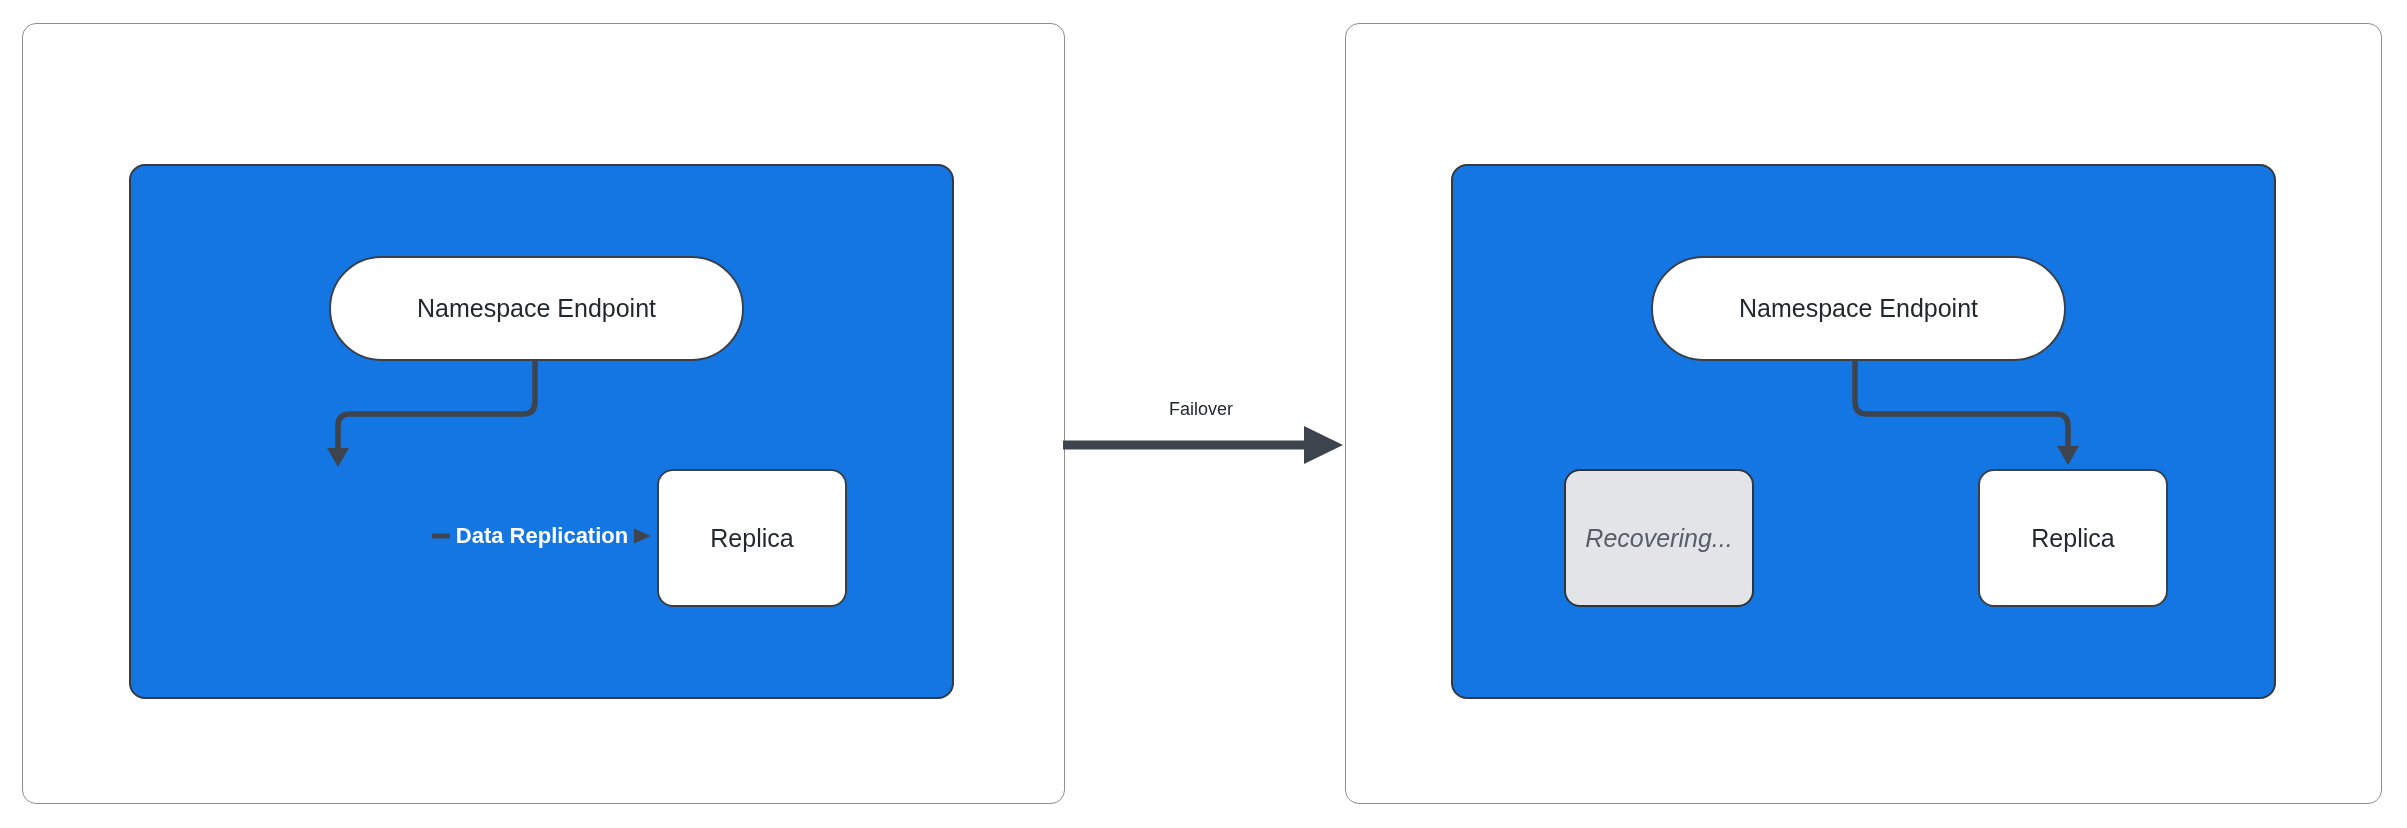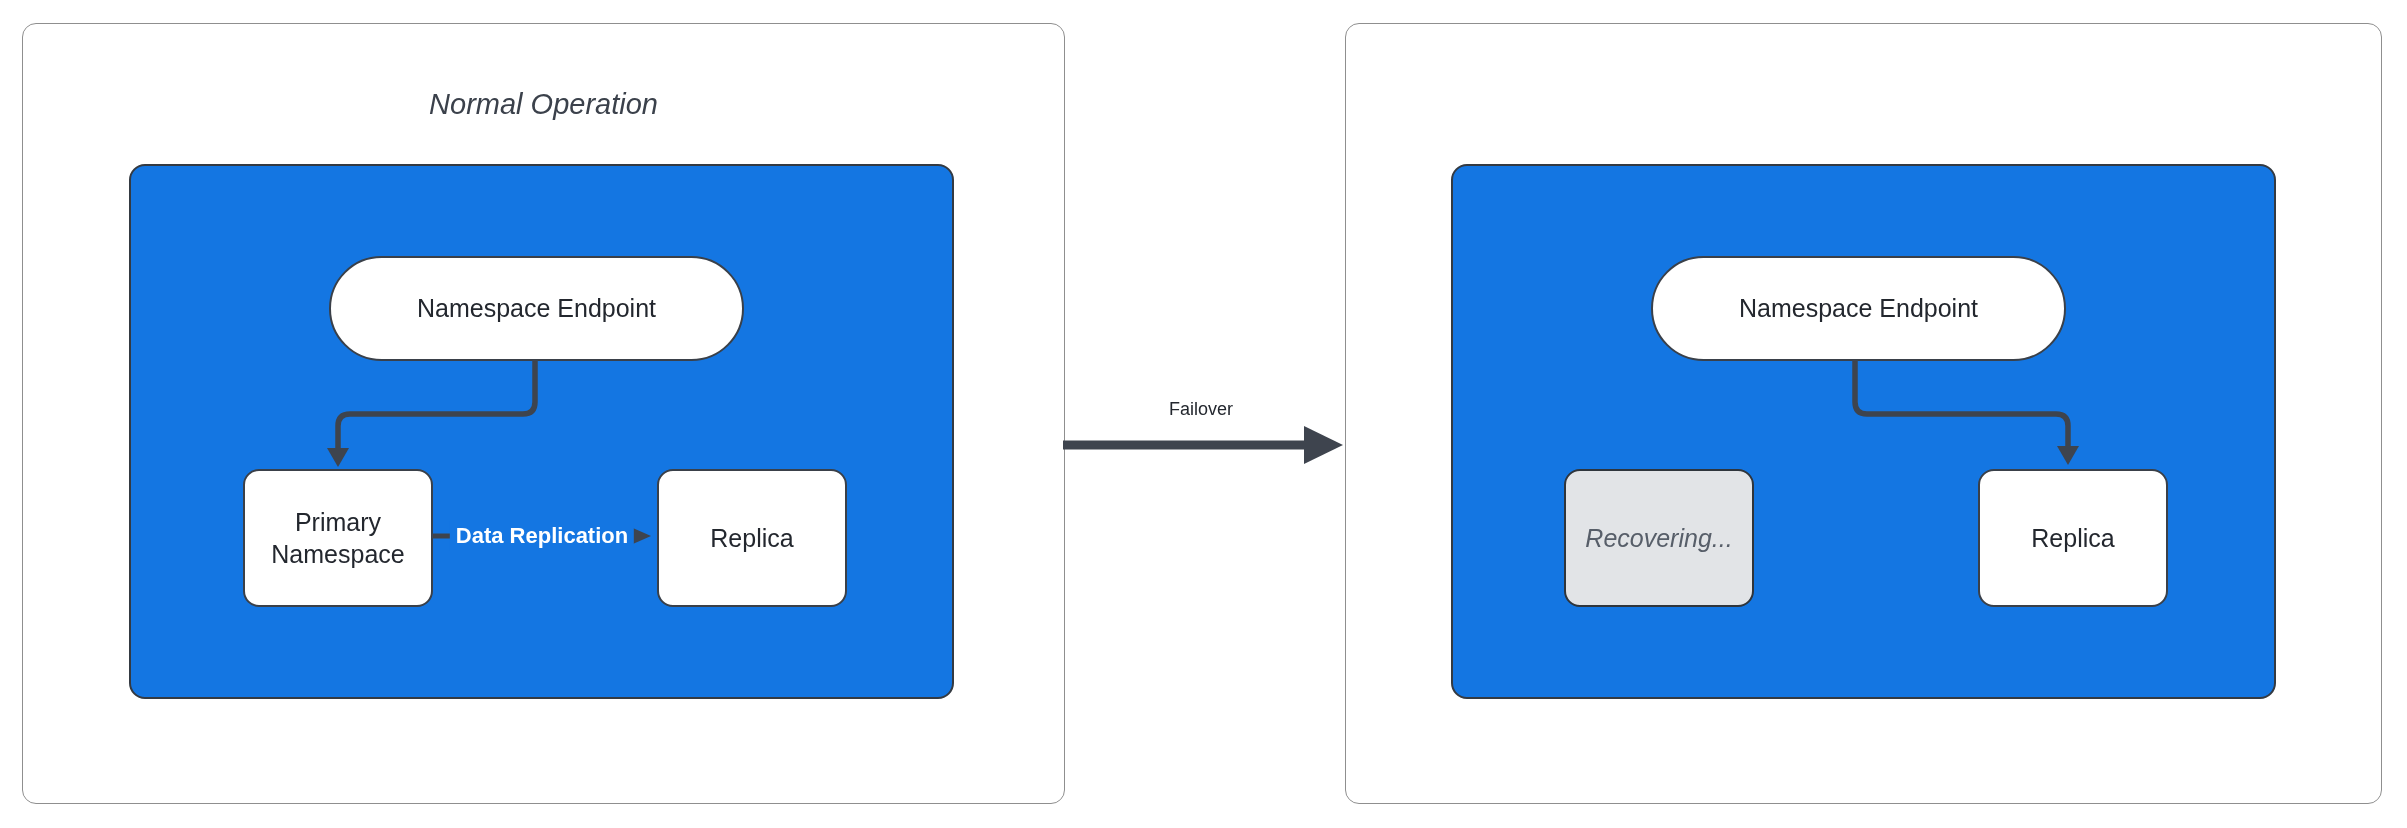--- a/index.html
+++ b/index.html
@@ -46,21 +46,21 @@
   }
   #panel-normal  .blue-container { left: 106px; }
   #panel-failover .blue-container { left: 105px; }
 
   .node {
     position: absolute;
     box-sizing: border-box;
     display: flex;
     align-items: center;
     justify-content: center;
-    text-align: center;
+    text-align: right;
     background: #ffffff;
     border: 2.5px solid #3a4049;
     color: #23272e;
     font-size: 25px;
     line-height: 1.3;
   }
   .pill {
     left: 198px;
     top: 90px;
     width: 415px;
@@ -110,28 +110,24 @@
     font-size: 18px;
     white-space: nowrap;
   }
 </style>
 </head>
 <body>
 
 <div id="canvas">
 
   <div class="panel" id="panel-normal">
-    <div class="panel-title">Normal Operation</div>
 
     <div class="blue-container">
       <div class="node pill" id="node-endpoint-left">
         <span>Namespace Endpoint</span>
-      </div>
-      <div class="node rect" id="node-primary">
-        <span>Primary Namespace</span>
       </div>
       <div class="node rect" id="node-replica-left">
         <span>Replica</span>
       </div>
     </div>
   </div>
 
   <div class="panel" id="panel-failover">
 
     <div class="blue-container">

